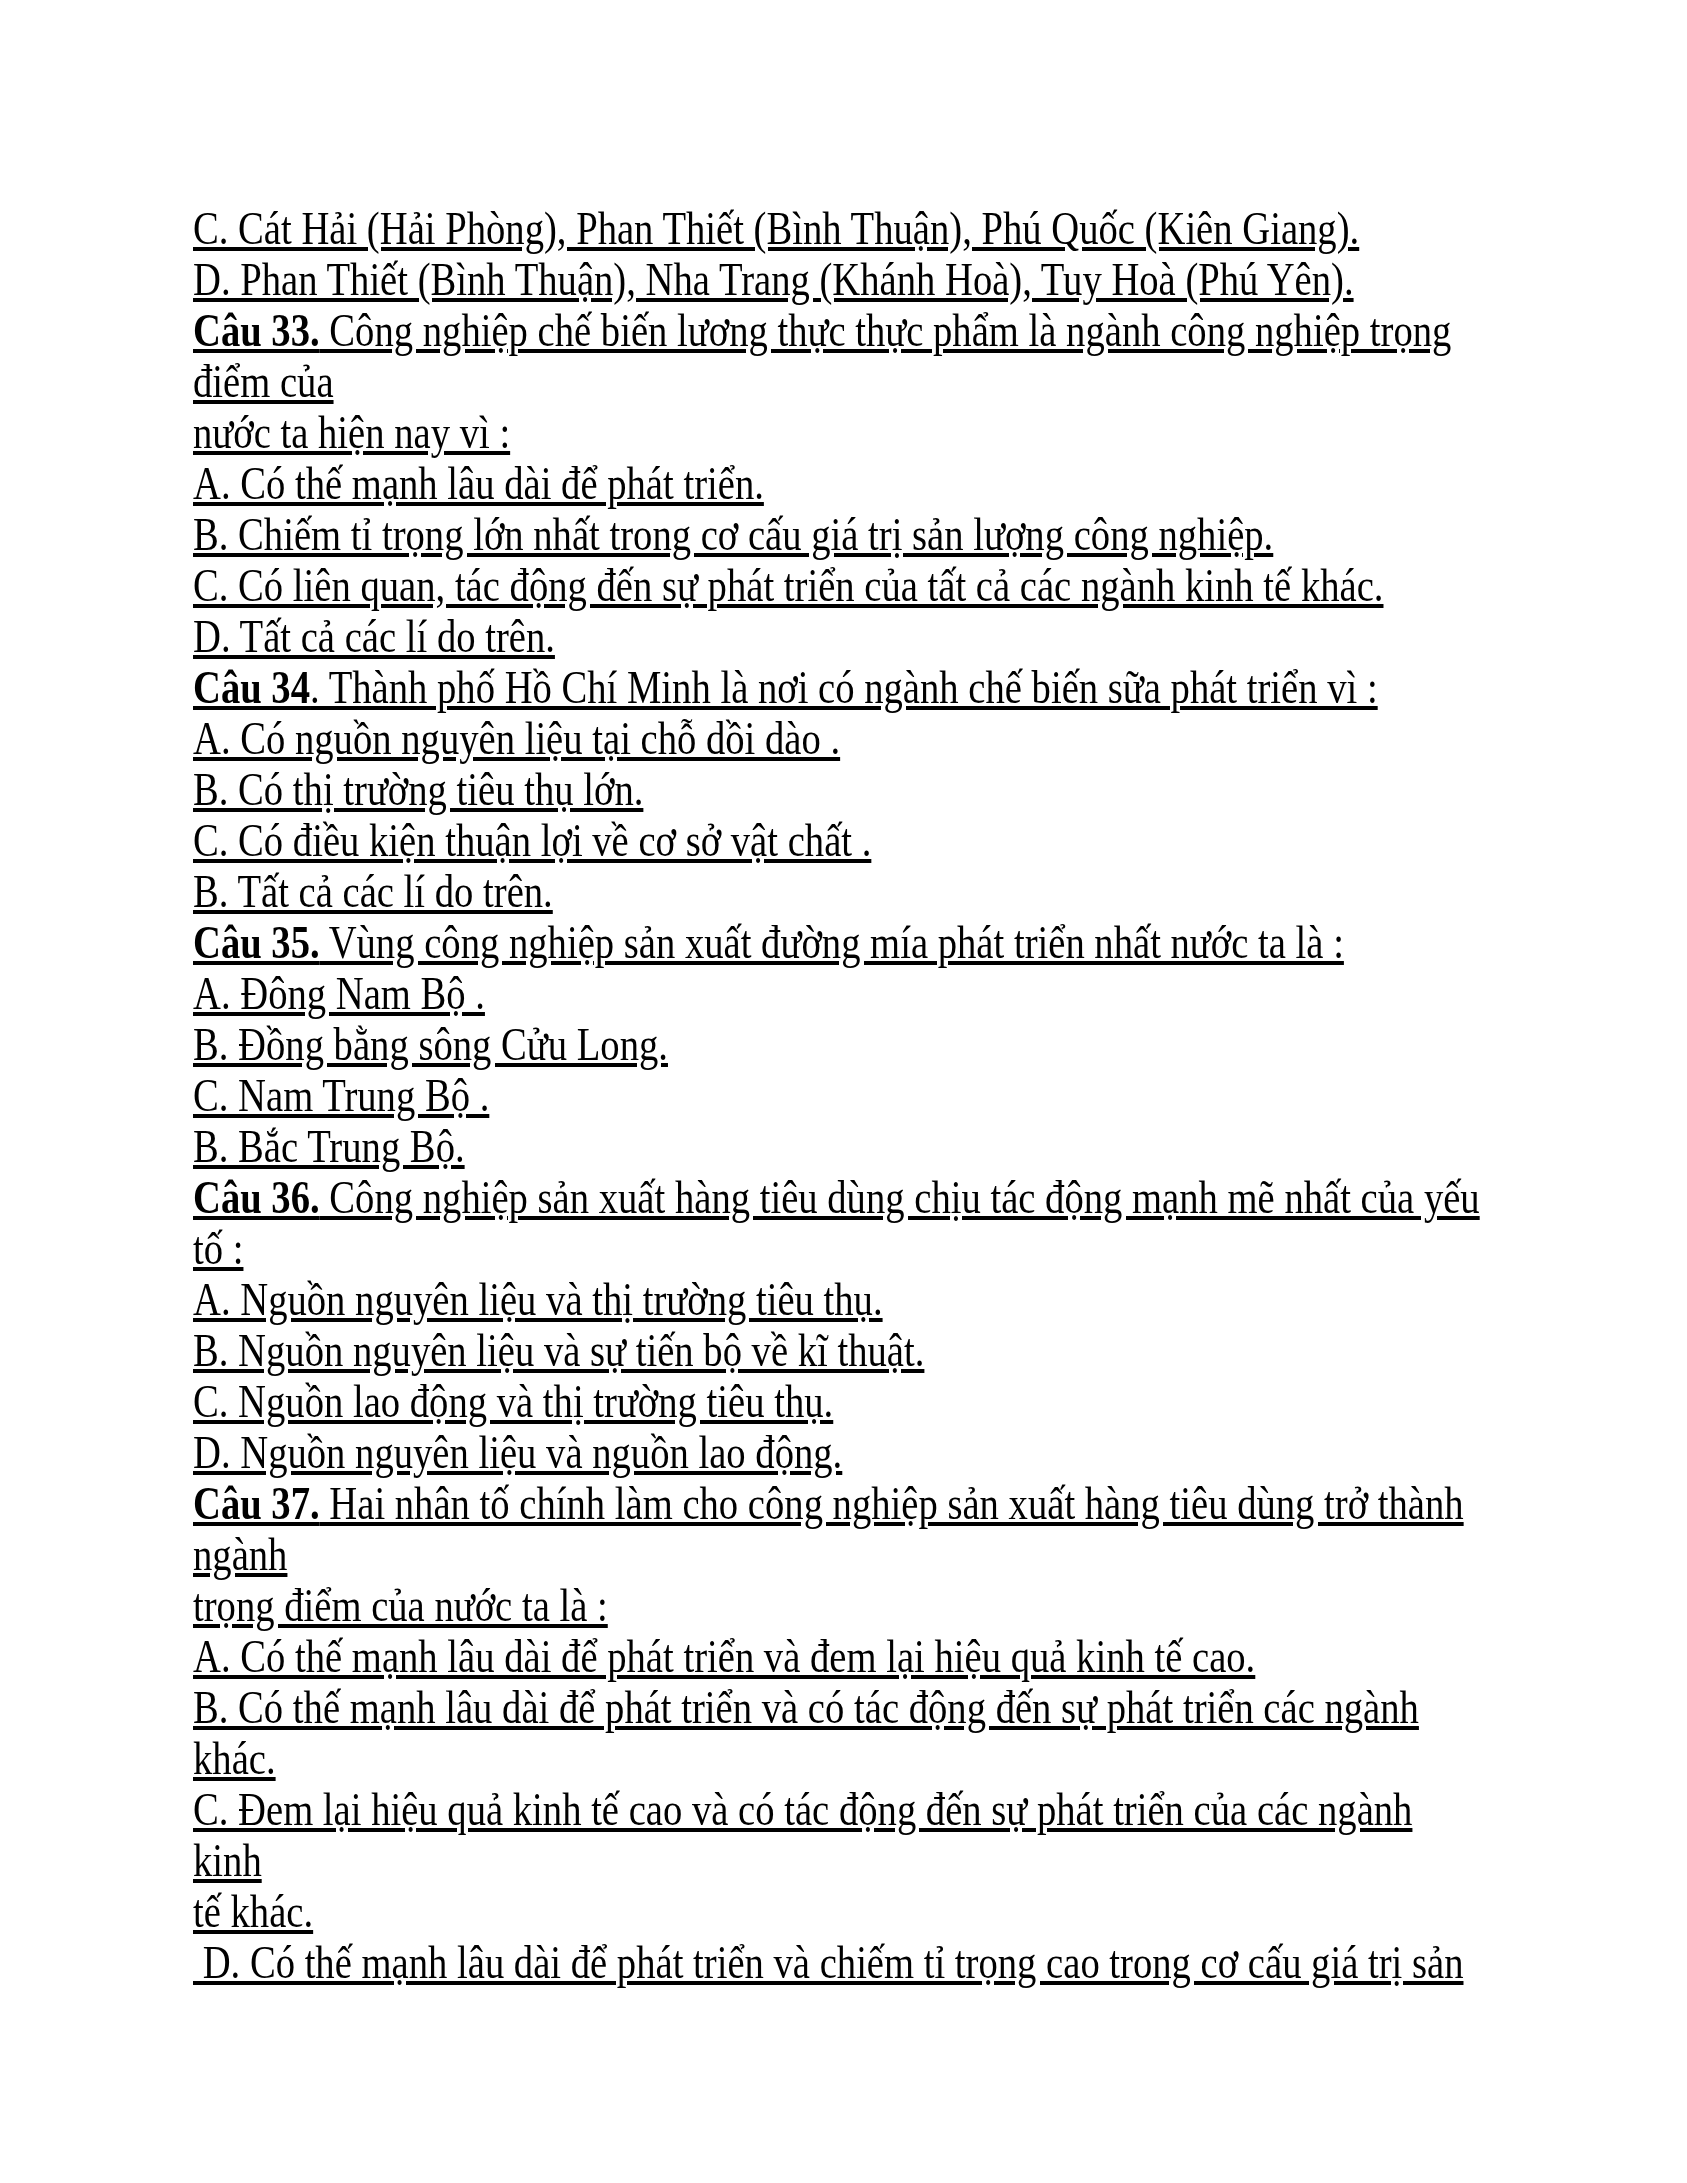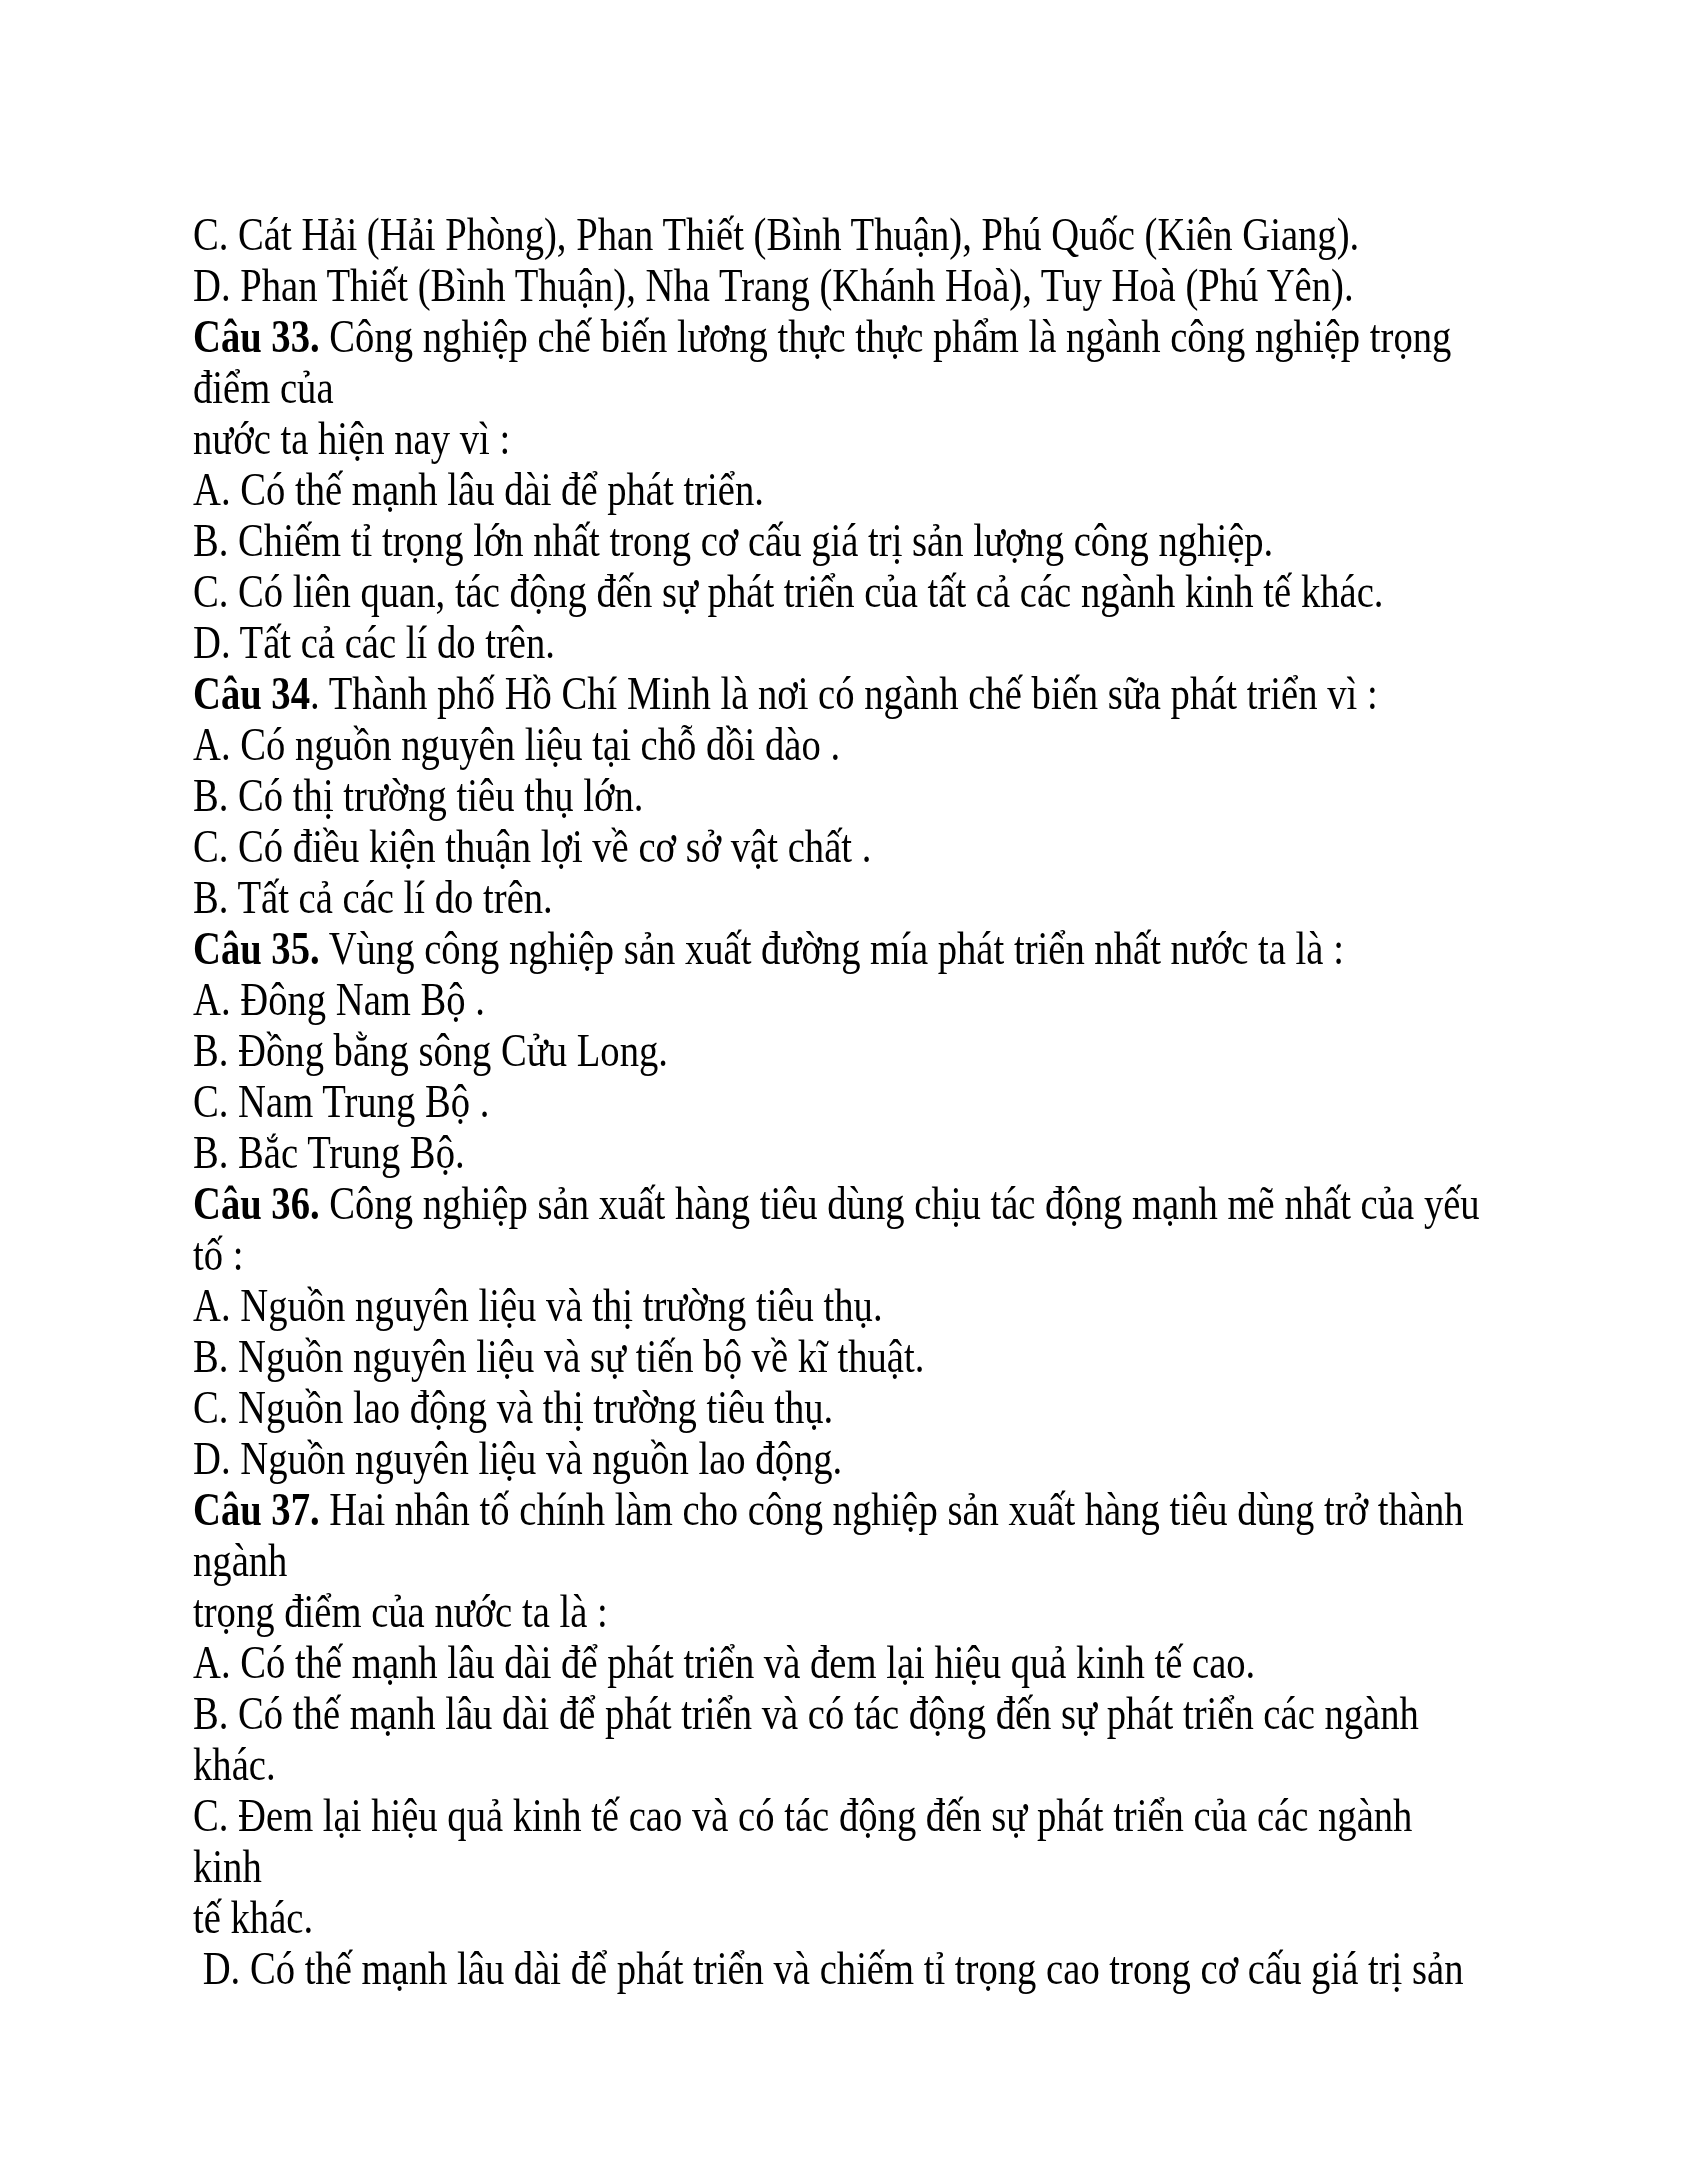--- a/index.html
+++ b/index.html
@@ -10,22 +10,23 @@
   .page {
     position: relative;
     width: 1687px;
     height: 2183px;
     background: #ffffff;
     overflow: hidden;
   }
   .doc-body {
     position: absolute;
     left: 193px;
-    top: 209px;
+    top: 203px;
     width: 1389px;
+    text-decoration: underline;
   }
   .line {
     margin: 0;
     padding: 0;
     font-family: "Liberation Serif", "DejaVu Serif", serif;
     font-size: 46px;
     line-height: 51px;
     color: #000000;
     white-space: pre;
     transform: scaleX(0.84);

